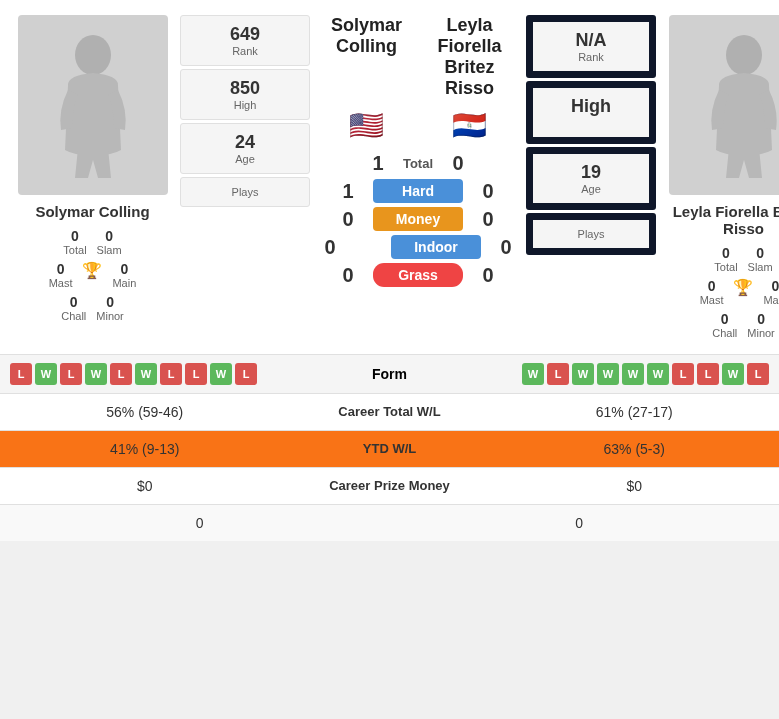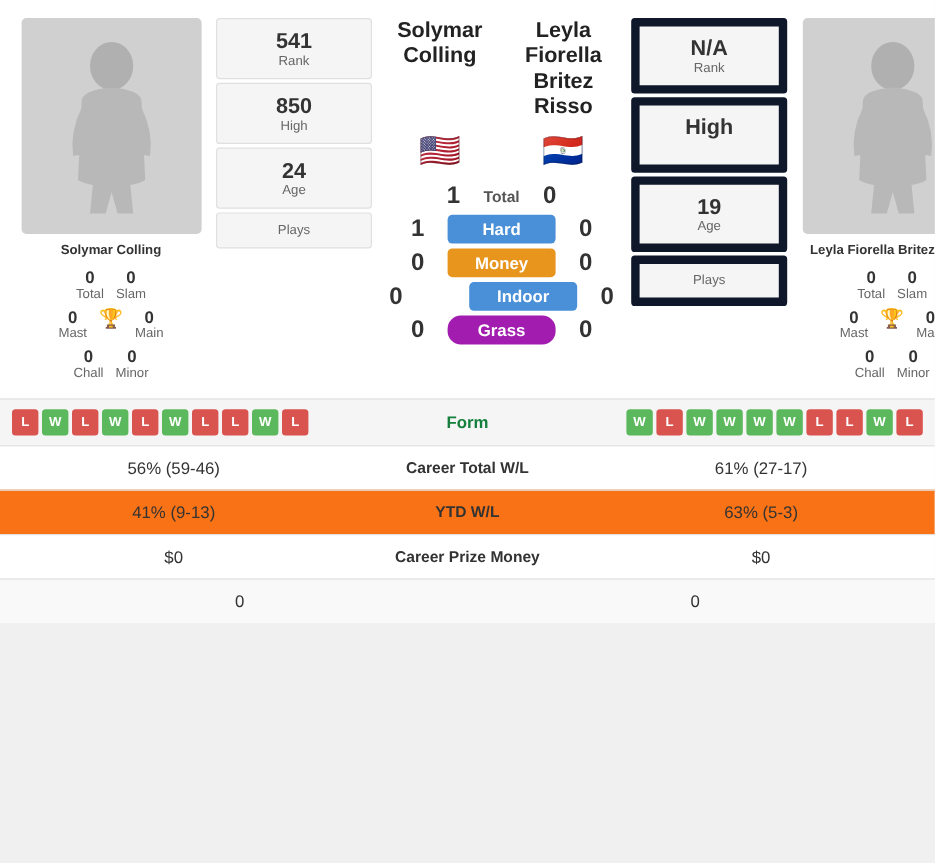--- a/index.html
+++ b/index.html
@@ -44,21 +44,21 @@
       justify-content: center;
       overflow: hidden;
     }
 
     .silhouette {
       width: 80px;
       height: 150px;
     }
 
     .player-name-bottom {
-      font-size: 11px;
+      font-size: 15px;
       text-align: center;
       margin-top: 8px;
       font-weight: 600;
       color: #333;
     }
 
     .player-stats-bottom {
       display: flex;
       gap: 10px;
       margin-top: 8px;
@@ -158,21 +158,21 @@
       border-radius: 4px;
       color: #fff;
       font-weight: 700;
       font-size: 14px;
       min-width: 90px;
       text-align: center;
     }
     .badge-hard { background: #4a90d9; }
     .badge-clay { background: #e8951d; }
     .badge-indoor { background: #4a90d9; margin-left: 36px; }
-    .badge-grass { background: #a21caf; border-radius: 11px; }
+    .badge-grass { background: #ef4444; border-radius: 11px; }
 
     
     .right-stats {
       flex: 0 0 130px;
       display: flex;
       flex-direction: column;
       gap: 3px;
     }
 
     .right-stat-box {
@@ -209,21 +209,21 @@
       display: flex;
       gap: 3px;
       justify-content: flex-start;
     }
 
     .form-center {
       flex: 0 0 120px;
       text-align: center;
       font-size: 14px;
       font-weight: 700;
-      color: #15803d;
+      color: #000000;
     }
 
     .form-right {
       flex: 1;
       display: flex;
       gap: 3px;
       justify-content: flex-end;
     }
 
     .form-badge {
@@ -353,21 +353,21 @@
         </div>
         <div class="stat-item">
           <span class="stat-value">0</span>
           <span class="stat-label">Minor</span>
         </div>
       </div>
     </div>
 
     <div class="center-stats">
       <div class="center-stat-box">
-        <div class="center-stat-value">541</div>
+        <div class="center-stat-value">649</div>
         <div class="center-stat-label">Rank</div>
       </div>
       <div class="center-stat-box">
         <div class="center-stat-value">850</div>
         <div class="center-stat-label">High</div>
       </div>
       <div class="center-stat-box">
         <div class="center-stat-value">24</div>
         <div class="center-stat-label">Age</div>
       </div>

